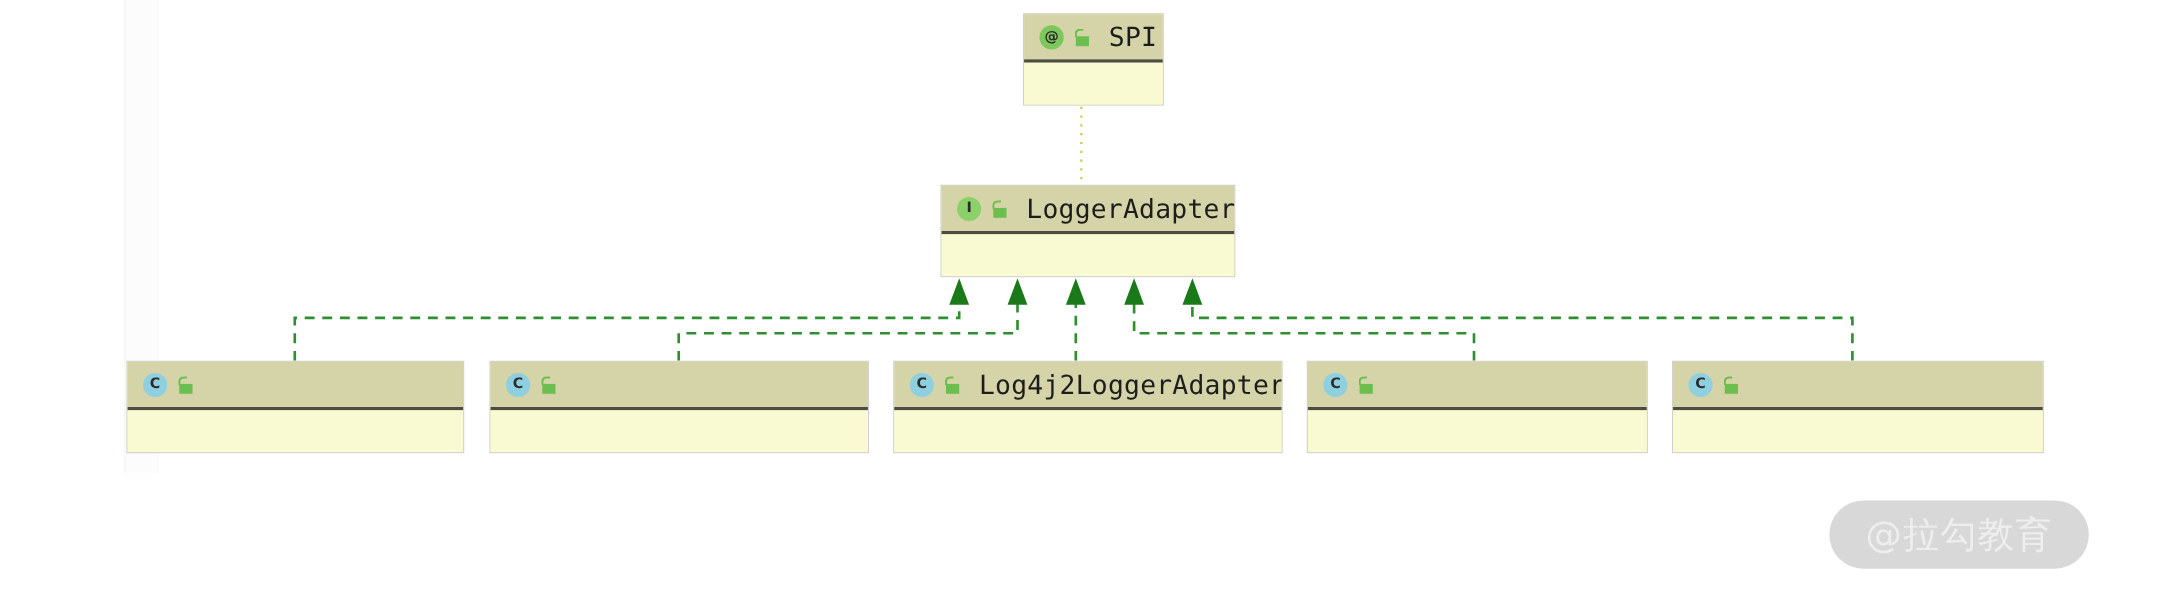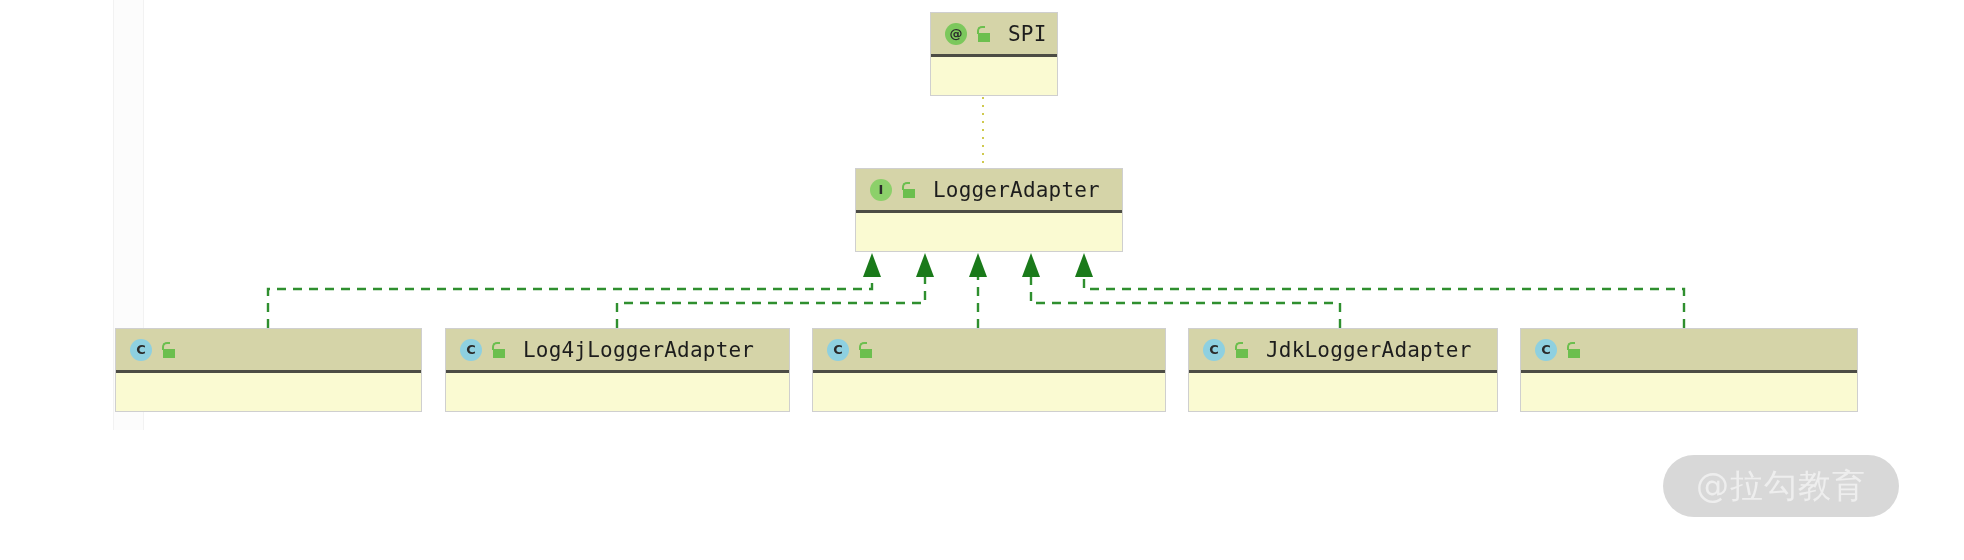--- a/index.html
+++ b/index.html
@@ -55,21 +55,21 @@
     height: 44px;
     padding: 0 14px;
     white-space: nowrap;
     overflow: hidden;
   }
   .node-body {
     height: 38px;
     background: #fafad2;
   }
   .node-title {
-    font-size: 21px;
+    font-size: 24px;
     color: #1d1d1d;
     letter-spacing: 0.2px;
     font-family: "DejaVu Sans Mono", "Liberation Mono", monospace;
   }
 
   
   .icon-circle {
     flex: 0 0 auto;
     width: 22px;
     height: 22px;
@@ -214,44 +214,43 @@
     <div class="node-body"></div>
   </div>
 
   <div class="node" style="left:445px; top:328px; width:345px; height:84px;">
     <div class="node-header">
       <span class="icon-circle klass">C</span>
       <span class="icon-lock">
         <span class="shackle"></span>
           <span class="body"></span>
       </span>
-      <span class="node-title">Log4jLoggerAdapter</span>
     </div>
     <div class="node-body"></div>
   </div>
 
   <div class="node" style="left:812px; top:328px; width:354px; height:84px;">
     <div class="node-header">
       <span class="icon-circle klass">C</span>
       <span class="icon-lock">
         <span class="shackle"></span>
           <span class="body"></span>
       </span>
+      <span class="node-title">Log4j2LoggerAdapter</span>
     </div>
     <div class="node-body"></div>
   </div>
 
   <div class="node" style="left:1188px; top:328px; width:310px; height:84px;">
     <div class="node-header">
       <span class="icon-circle klass">C</span>
       <span class="icon-lock">
         <span class="shackle"></span>
           <span class="body"></span>
       </span>
-      <span class="node-title">JdkLoggerAdapter</span>
     </div>
     <div class="node-body"></div>
   </div>
 
   <div class="node" style="left:1520px; top:328px; width:338px; height:84px;">
     <div class="node-header">
       <span class="icon-circle klass">C</span>
       <span class="icon-lock">
         <span class="shackle"></span>
           <span class="body"></span>

